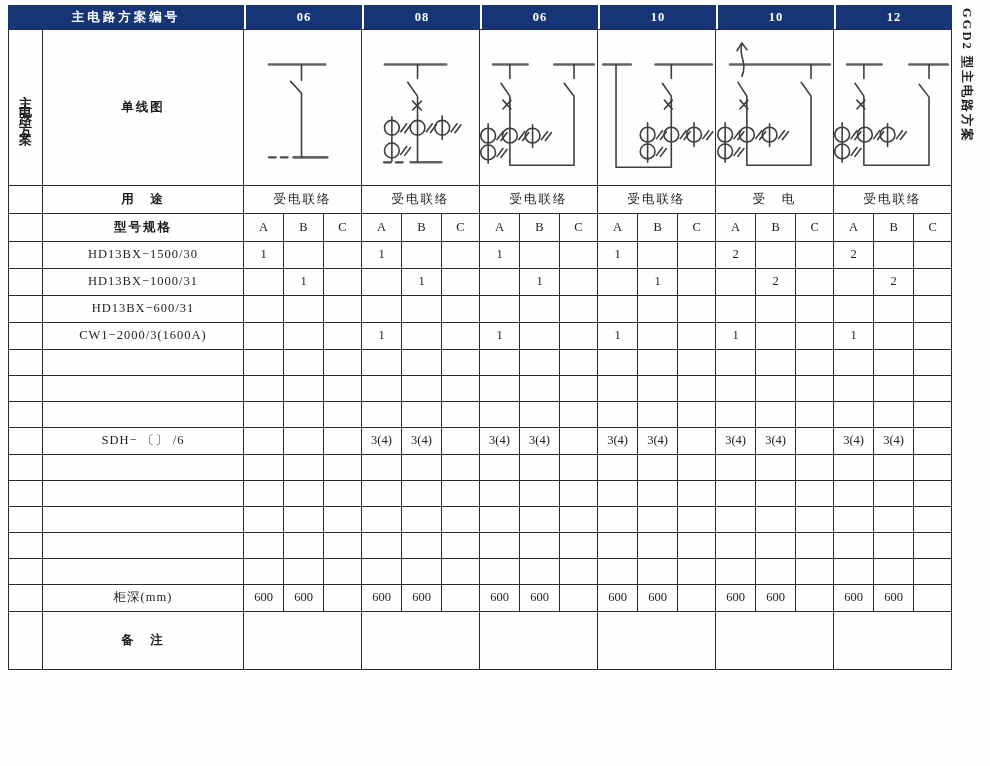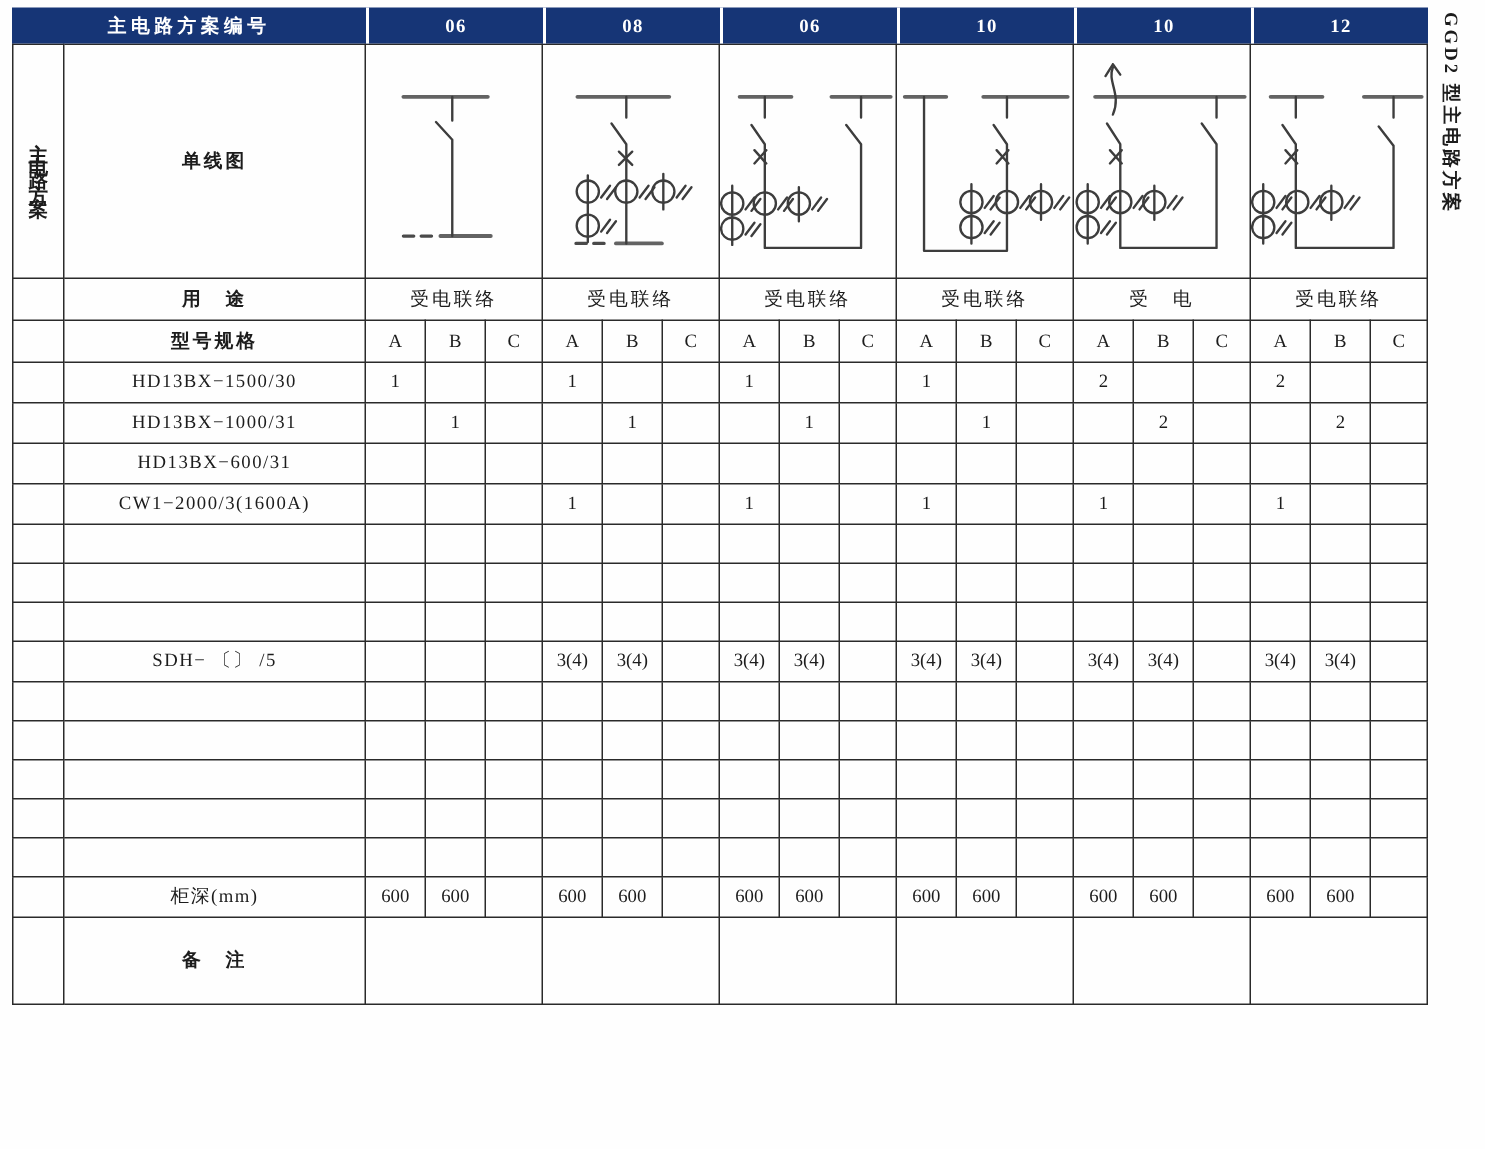--- a/index.html
+++ b/index.html
@@ -345,21 +345,21 @@
             <td class="val"></td>
             <td class="val"></td>
             <td class="val"></td>
             <td class="val"></td>
             <td class="val"></td>
             <td class="val"></td>
           </tr>
 
       <tr class="r-s">
             <td class="narrow"></td>
-            <td class="lbl">SDH− 〔〕 /5</td>
+            <td class="lbl">SDH− 〔〕 /6</td>
             <td class="val"></td>
             <td class="val"></td>
             <td class="val"></td>
             <td class="val">3(4)</td>
             <td class="val">3(4)</td>
             <td class="val"></td>
             <td class="val">3(4)</td>
             <td class="val">3(4)</td>
             <td class="val"></td>
             <td class="val">3(4)</td>

